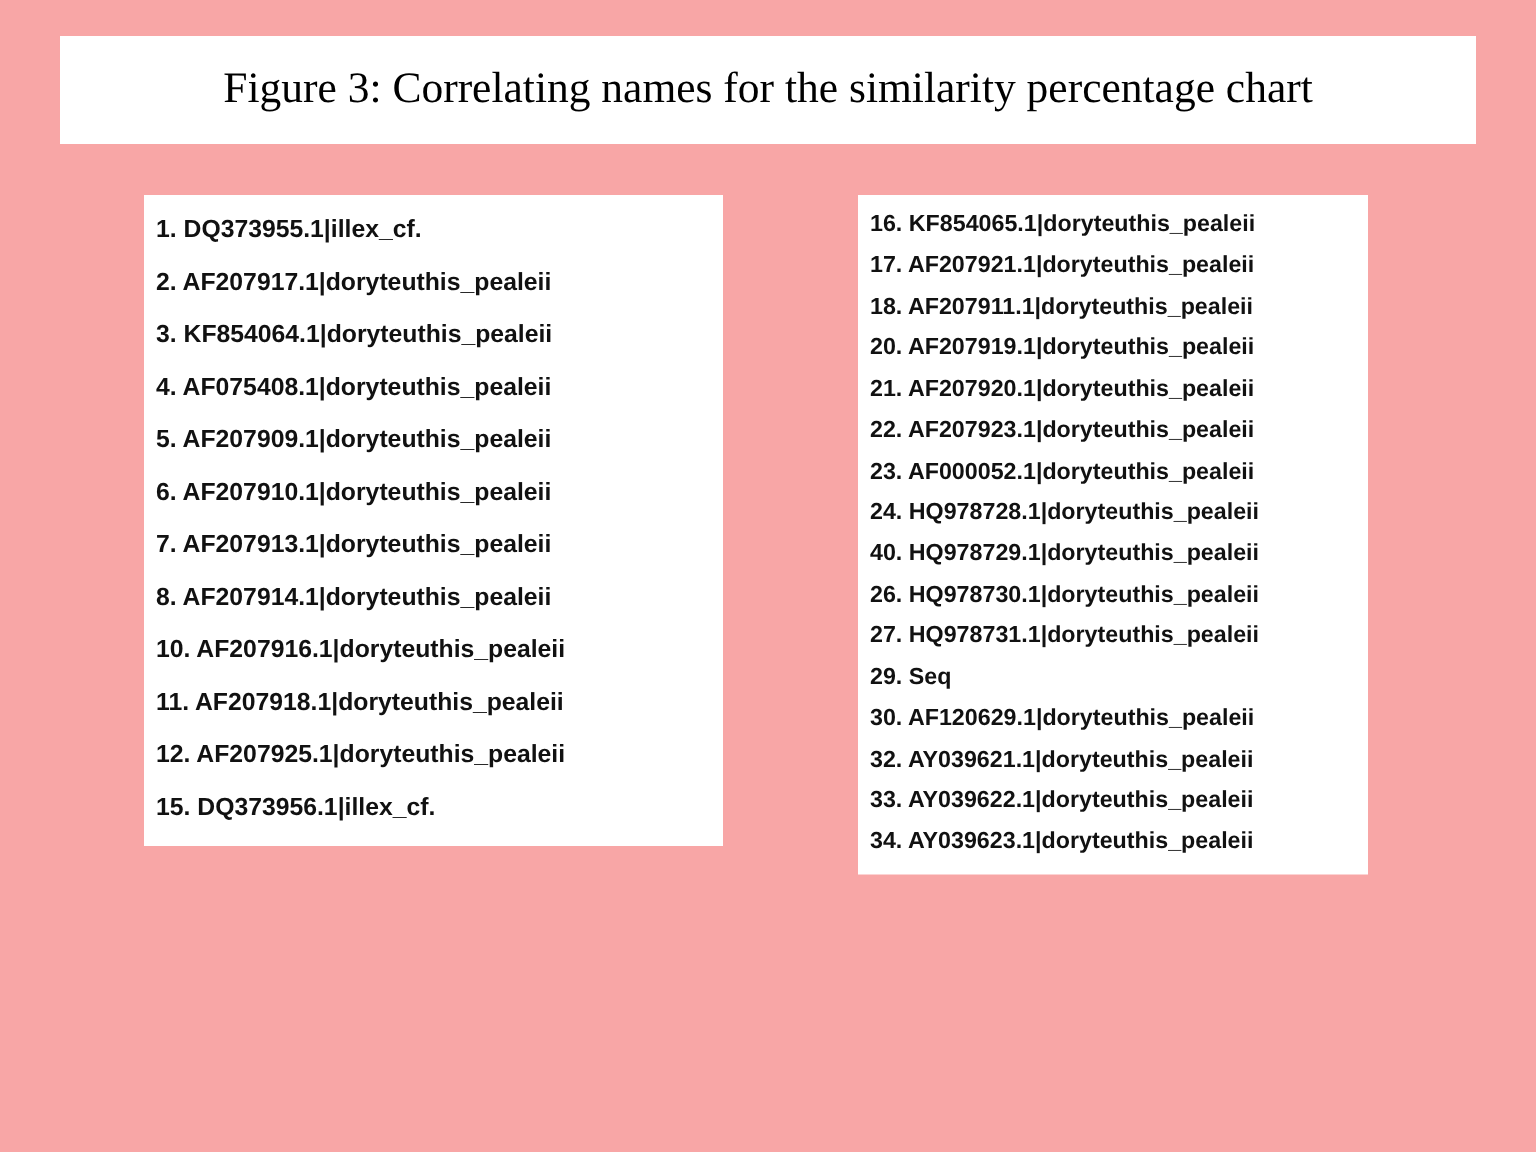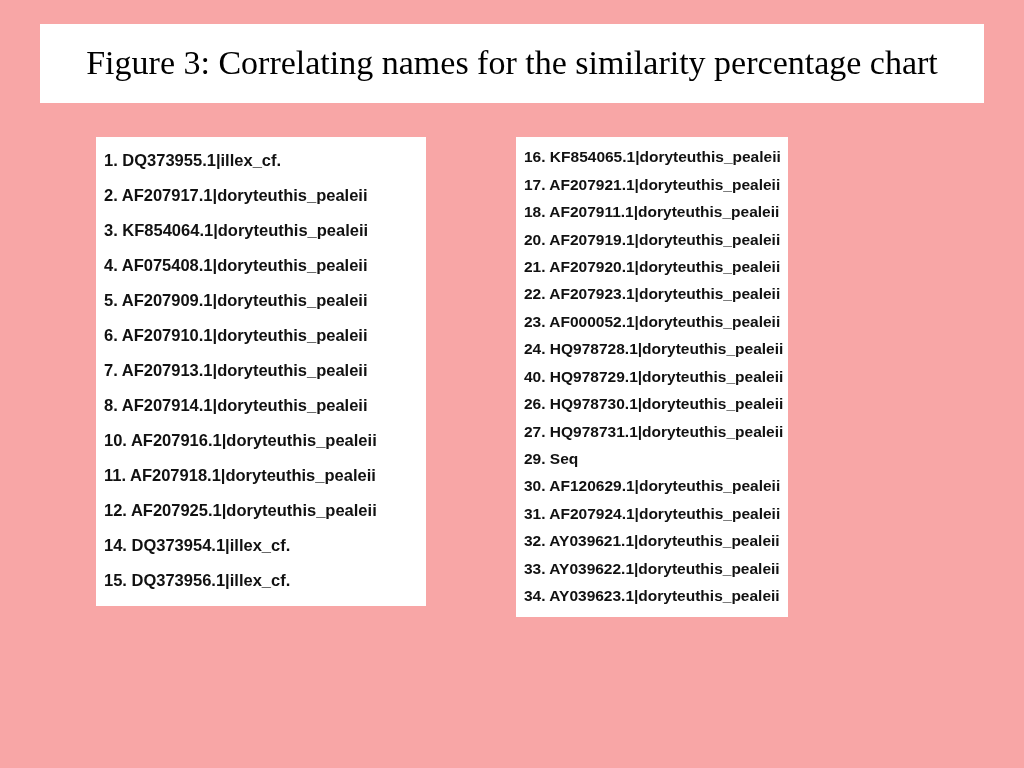--- a/index.html
+++ b/index.html
@@ -11,36 +11,36 @@
   }
   .title-box {
     background: #ffffff;
     width: 100%;
     padding: 14px 10px 16px 10px;
     text-align: center;
   }
   .title-box h1 {
     font-family: "Times New Roman", Times, serif;
     font-weight: 400;
-    font-size: 34px;
+    font-size: 29px;
     line-height: 1.45;
     color: #000;
   }
   .columns {
     display: flex;
     gap: 90px;
     padding: 34px 40px 0 56px;
     align-items: flex-start;
   }
   .list-box {
     background: #ffffff;
     padding: 6px 10px 8px 8px;
   }
-  .list-box.left  { width: 330px; }
-  .list-box.right { width: 272px; }
+  .list-box.left  { width: 386px; }
+  .list-box.right { width: 340px; }
   .list-box.left .row {
     font-size: 16.5px;
     font-weight: 700;
     line-height: 2.12;
     color: #111;
     white-space: nowrap;
   }
   .list-box.right .row {
     font-size: 15.5px;
     font-weight: 700;
@@ -62,35 +62,33 @@
       <div class="row">2. AF207917.1|doryteuthis_pealeii</div>
       <div class="row">3. KF854064.1|doryteuthis_pealeii</div>
       <div class="row">4. AF075408.1|doryteuthis_pealeii</div>
       <div class="row">5. AF207909.1|doryteuthis_pealeii</div>
       <div class="row">6. AF207910.1|doryteuthis_pealeii</div>
       <div class="row">7. AF207913.1|doryteuthis_pealeii</div>
       <div class="row">8. AF207914.1|doryteuthis_pealeii</div>
       <div class="row">10. AF207916.1|doryteuthis_pealeii</div>
       <div class="row">11. AF207918.1|doryteuthis_pealeii</div>
       <div class="row">12. AF207925.1|doryteuthis_pealeii</div>
-      <div class="row">14. DQ373954.1|illex_cf.</div>
       <div class="row">15. DQ373956.1|illex_cf.</div>
     </div>
   <div class="list-box right" id="right-list">
       <div class="row">16. KF854065.1|doryteuthis_pealeii</div>
       <div class="row">17. AF207921.1|doryteuthis_pealeii</div>
       <div class="row">18. AF207911.1|doryteuthis_pealeii</div>
       <div class="row">20. AF207919.1|doryteuthis_pealeii</div>
       <div class="row">21. AF207920.1|doryteuthis_pealeii</div>
       <div class="row">22. AF207923.1|doryteuthis_pealeii</div>
       <div class="row">23. AF000052.1|doryteuthis_pealeii</div>
       <div class="row">24. HQ978728.1|doryteuthis_pealeii</div>
       <div class="row">40. HQ978729.1|doryteuthis_pealeii</div>
       <div class="row">26. HQ978730.1|doryteuthis_pealeii</div>
       <div class="row">27. HQ978731.1|doryteuthis_pealeii</div>
       <div class="row">29. Seq</div>
       <div class="row">30. AF120629.1|doryteuthis_pealeii</div>
-      <div class="row">31. AF207924.1|doryteuthis_pealeii</div>
       <div class="row">32. AY039621.1|doryteuthis_pealeii</div>
       <div class="row">33. AY039622.1|doryteuthis_pealeii</div>
       <div class="row">34. AY039623.1|doryteuthis_pealeii</div>
     </div>
 </div>
 
 </body></html>

